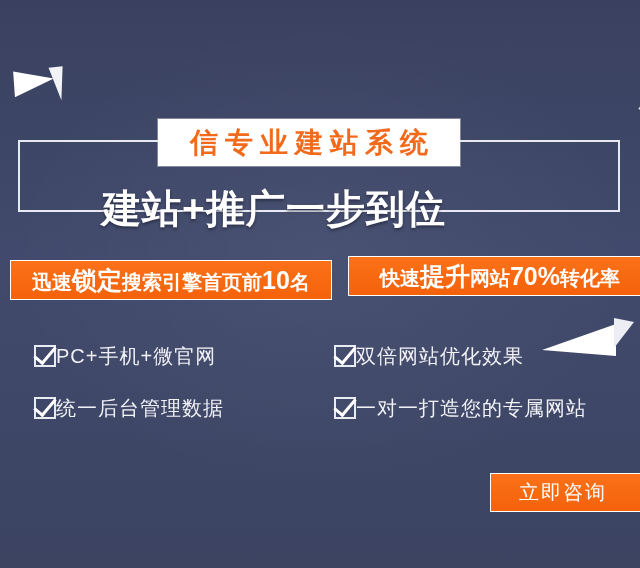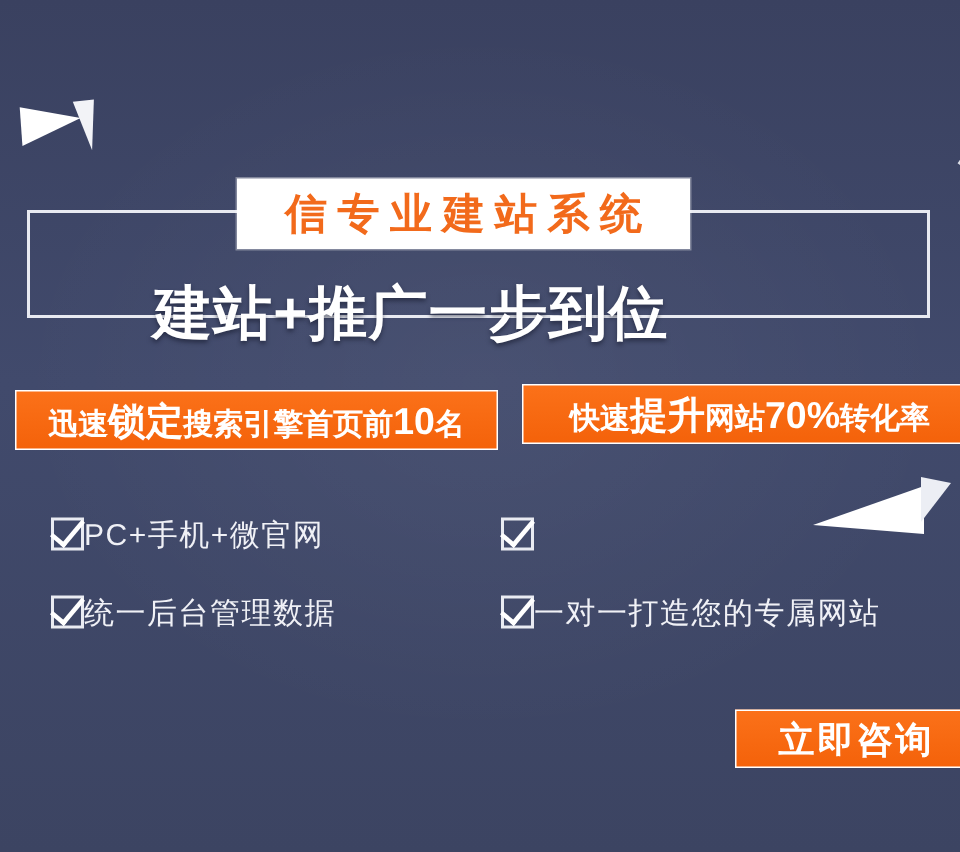--- a/index.html
+++ b/index.html
@@ -243,22 +243,22 @@
     background-image: linear-gradient(180deg, #fb7119 0%, #f4620a 100%);
     border: 1px solid #ffffff;
     box-sizing: border-box;
     display: flex;
     align-items: center;
     padding-left: 28px;
     cursor: pointer;
   }
   #cta .cta-label {
     color: #ffffff;
-    font-size: 24px;
-    font-weight: 700;
+    font-size: 20px;
+    font-weight: 400;
     letter-spacing: 2px;
     white-space: nowrap;
   }
 </style>
 </head>
 <body>
 
 <div id="banner">
 
   <div class="plane plane-left">
@@ -285,20 +285,21 @@
     <span><span class="b-sm">快速</span><span class="b-lg">提升</span><span class="b-sm">网站</span><span class="b-lg">70%</span><span class="b-sm">转化率</span></span>
   </div>
 
   <div id="features">
     <div class="feature">
       <span class="check-box"></span>
       <span class="feature-label">PC+手机+微官网</span>
     </div>
     <div class="feature">
       <span class="check-box"></span>
+      <span class="feature-label">双倍网站优化效果</span>
     </div>
     <div class="feature">
       <span class="check-box"></span>
       <span class="feature-label">统一后台管理数据</span>
     </div>
     <div class="feature">
       <span class="check-box"></span>
       <span class="feature-label">一对一打造您的专属网站</span>
     </div>
   </div>

